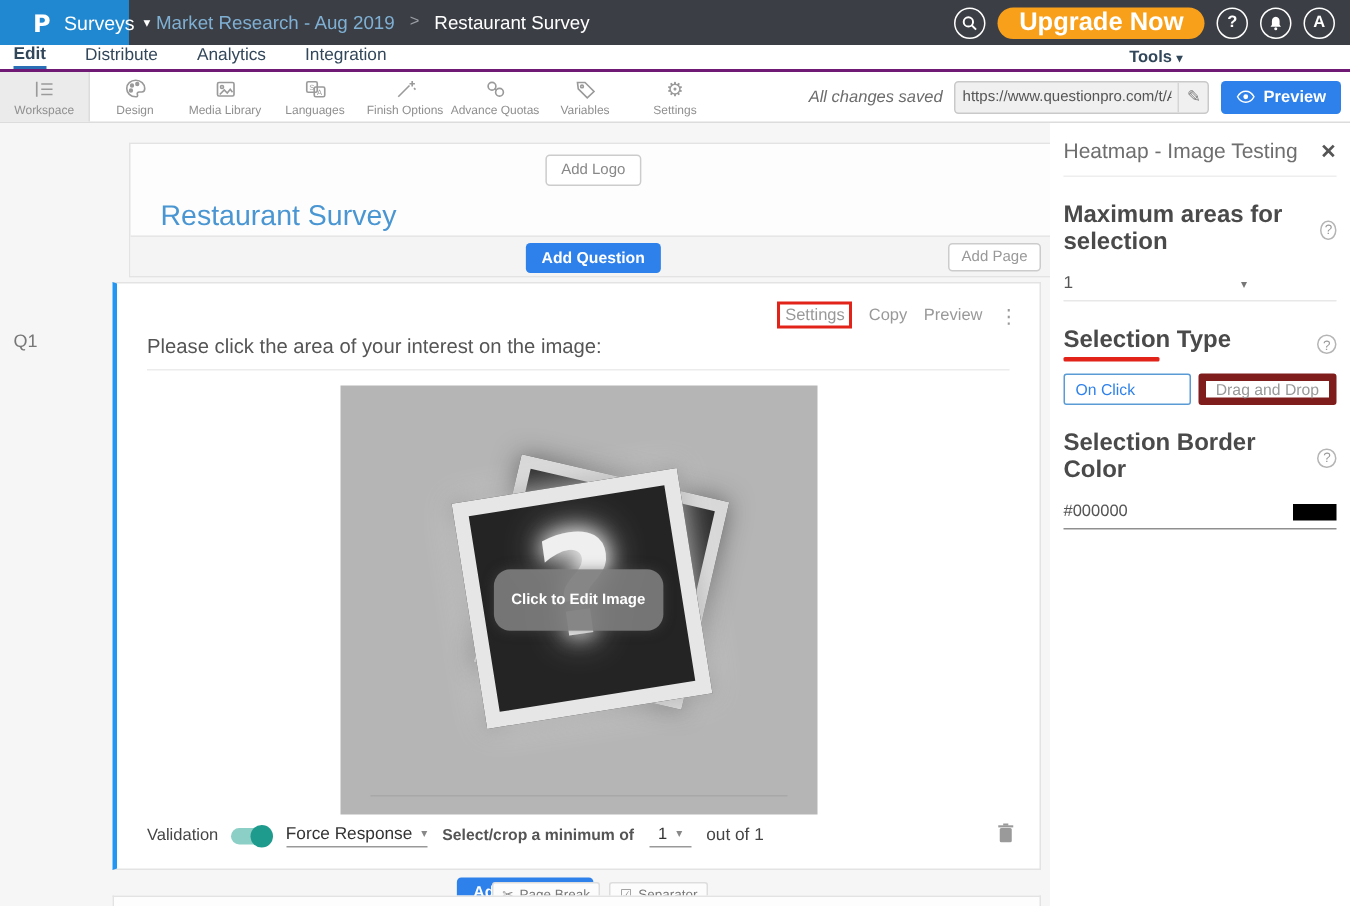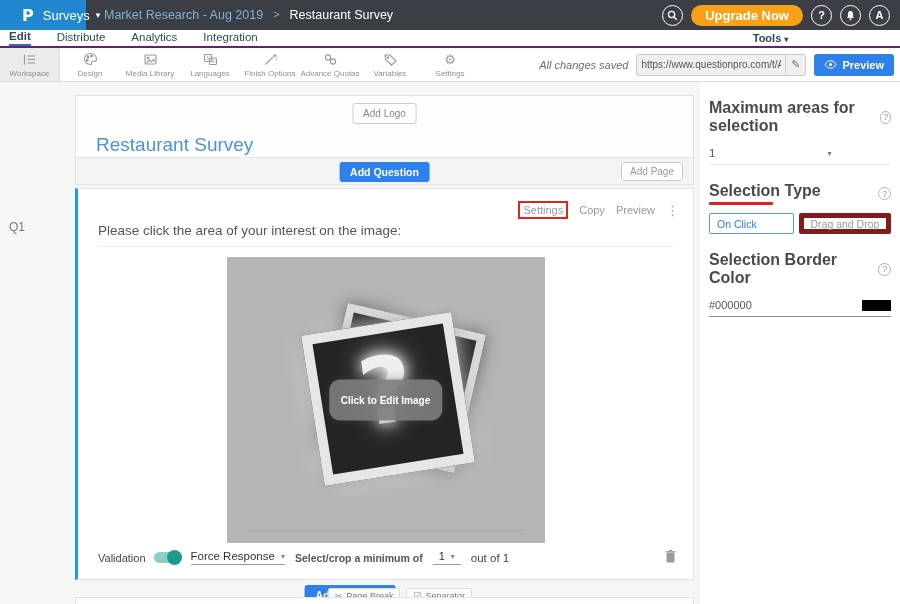--- a/index.html
+++ b/index.html
@@ -11,21 +11,21 @@
   .brand { width:86px; height:30px; background:#2088d0; display:flex; align-items:center; padding-left:22px; gap:9px; color:#fff; flex:none; }
   .brand .logo { font-size:16px; font-weight:bold; font-family:"DejaVu Sans", sans-serif; }
   .brand .prod { font-size:13px; }
   .brand .caret { font-size:9px; margin-left:-3px; }
   .crumbs { display:flex; align-items:flex-start; gap:10px; padding-left:18px; font-size:12.5px; }
   .crumb-parent { color:#7fb0d4; }
   .crumb-sep { color:#9a9da3; font-size:11px; }
   .crumb-cur { color:#fff; }
   .top-actions { margin-left:auto; display:flex; align-items:center; gap:8px; padding-right:10px; }
   .circle-btn { width:21px; height:21px; border:1.4px solid #fff; border-radius:50%; display:flex; align-items:center; justify-content:center; color:#fff; font-size:11px; font-weight:bold; }
-  .upgrade { background:#f9a01b; color:#fff; border:none; border-radius:11px; height:21px; padding:0 14px; font-size:13px; font-weight:bold; font-family:inherit; }
+  .upgrade { background:#f9a01b; color:#fff; border:none; border-radius:11px; height:21px; padding:0 14px; font-size:17px; font-weight:bold; font-family:inherit; }
 
   
   .navrow { position:absolute; top:30px; left:0; width:900px; height:18px; background:#fff; border-bottom:2px solid #701a75; display:flex; align-items:center; font-size:11.5px; }
   .navrow .tab { color:#33475b; margin-left:26px; padding-bottom:2px; }
   .navrow .tab:first-child { margin-left:9px; }
   .navrow .tab.active { border-bottom:2px solid #2a6fb5; font-weight:bold; }
   .nav-right { margin-left:auto; display:flex; align-items:center; gap:24px; padding-right:10px; }
   .tools { color:#33475b; font-weight:bold; font-size:11px; }
   .tools .caret { font-size:8px; }
   .responses { color:#33475b; font-weight:bold; font-size:11px;margin-top:32px; }
@@ -40,21 +40,21 @@
   .toolbar-right { margin-left:auto; display:flex; align-items:center; gap:8px; padding-right:6px; }
   .saved { font-style:italic; font-size:11px; color:#6c6c6c; }
   .urlbox { display:flex; align-items:center; height:22px; background:#f0f0f0; border:1px solid #c9c9c9; border-radius:3px; overflow:hidden; }
   .urlbox input { width:148px; height:100%; border:none; background:transparent; font-size:10px; color:#555; padding:0 4px; font-family:inherit; }
   .urlbox .pencil { width:20px; height:100%; display:flex; align-items:center; justify-content:center; color:#777; font-size:11px; border-left:1px solid #d5d5d5; }
   .preview-btn { height:22px; background:#2e80ea; color:#fff; border:none; border-radius:3px; font-size:11px; font-weight:bold; padding:0 10px; display:flex; align-items:center; gap:5px; font-family:inherit; }
 
   
   .canvas { position:absolute; top:82px; left:0; width:700px; height:522px; background:#f6f6f6; }
   .card { background:#fdfdfd; border:1px solid #e3e3e3; }
-  .hdr-card { position:absolute; left:75px; top:13px; width:619px; height:90px; }
+  .hdr-card { position:absolute; left:86px; top:13px; width:619px; height:90px; }
   .add-logo { position:absolute; top:7px; left:50%; transform:translateX(-50%); background:#fff; border:1px solid #ccc; border-radius:3px; color:#888; font-size:10px; padding:4px 10px; font-family:inherit; }
   .survey-title { position:absolute; left:20px; top:38px; font-size:19px; color:#4a96d2; }
   .hdr-actions { position:absolute; left:0; right:0; bottom:0; height:27px; background:#f4f4f4; border-top:1px solid #e6e6e6; }
   .add-q { position:absolute; top:4px; left:50%; transform:translateX(-50%); background:#2e80ea; color:#fff; border:none; border-radius:3px; font-size:10.5px; font-weight:bold; padding:4px 11px; font-family:inherit; }
   .add-intro { position:absolute; top:4px; right:10px; background:#fff; border:1px solid #ccc; border-radius:3px; color:#999; font-size:10px; padding:3px 8px; font-family:inherit; }
 
   .q-num { position:absolute; left:9px; top:138px; font-size:12px; color:#777; }
 
   .q-card { position:absolute; left:75px; top:106px; width:619px; height:392px; background:#fff; border:1px solid #e3e3e3; border-left:3px solid #2196f3; }
   .q-actions { position:absolute; top:12px; right:14px; display:flex; align-items:center; gap:11px; font-size:11px; color:#999; }
@@ -319,20 +319,24 @@
     <button class="chip">
       <span class="cicon">☑</span>
       <span>Separator</span>
     </button>
   </div>
 
   <div class="next-card"></div>
 </div>
 
 <div class="panel">
+  <div class="panel-head">
+    <span class="panel-title">Heatmap - Image Testing</span>
+    <span class="close-x">✕</span>
+  </div>
 
   <div class="plabel-row">
     <span class="plabel">Maximum areas for selection</span>
     <span class="qhelp">?</span>
   </div>
   <div class="pselect">
     <span>1</span>
     <span class="caret">▾</span>
   </div>
 

